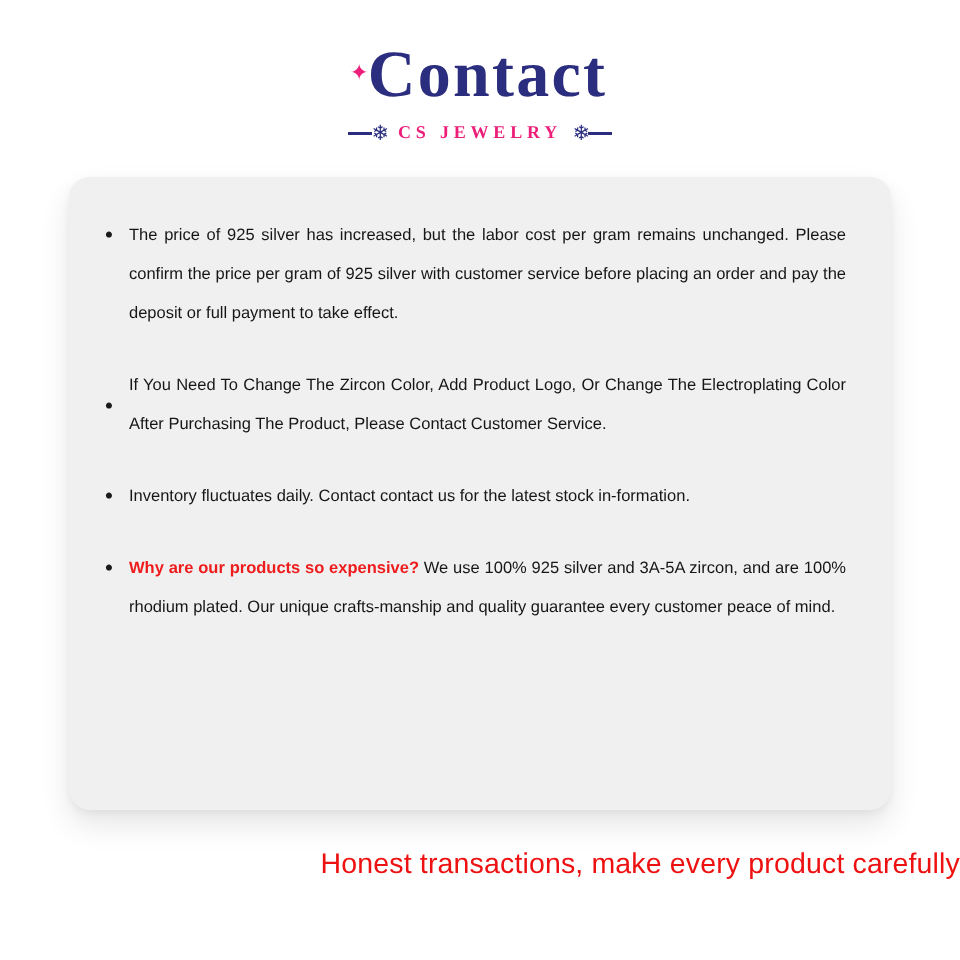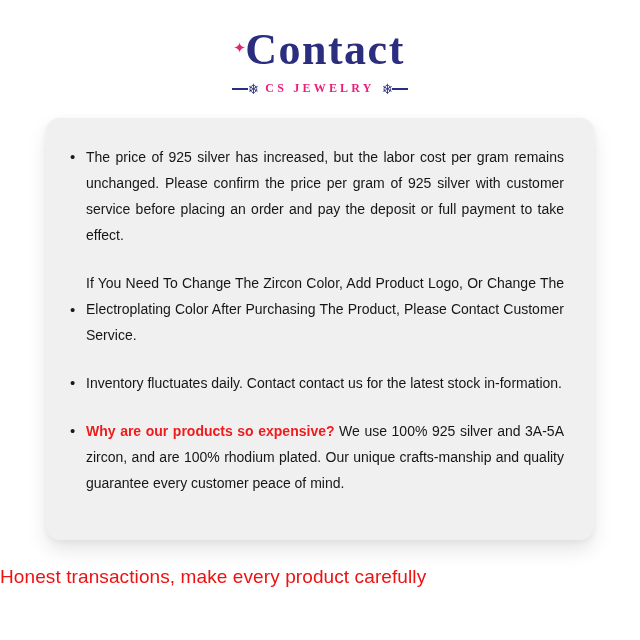--- a/index.html
+++ b/index.html
@@ -111,40 +111,40 @@
     color: #1a1a1a;
     text-align: left;
   }
   .notice-item.centered-bullet .bullet {
     line-height: 1;
   }
 
   .notice-text {
     flex: 1 1 auto;
     font-family: "Liberation Sans", sans-serif;
-    font-size: 14px;
+    font-size: 11px;
     line-height: 26px;
     color: #161616;
     text-align: justify;
     text-justify: inter-word;
     hyphens: manual;
   }
   .q-red {
     color: #ee1c1c;
     font-weight: 600;
     margin-top: 35px;
   }
 
   
   #footer-slogan {
     position: absolute;
     left: 0;
     top: 566px;
     width: 640px;
-    text-align: left;
+    text-align: right;
     font-family: "Liberation Sans", sans-serif;
     font-size: 19px;
     color: #ee1111;
     letter-spacing: 0.1px;
   }
 </style>
 </head>
 <body>
 
 <div id="logo-block">

